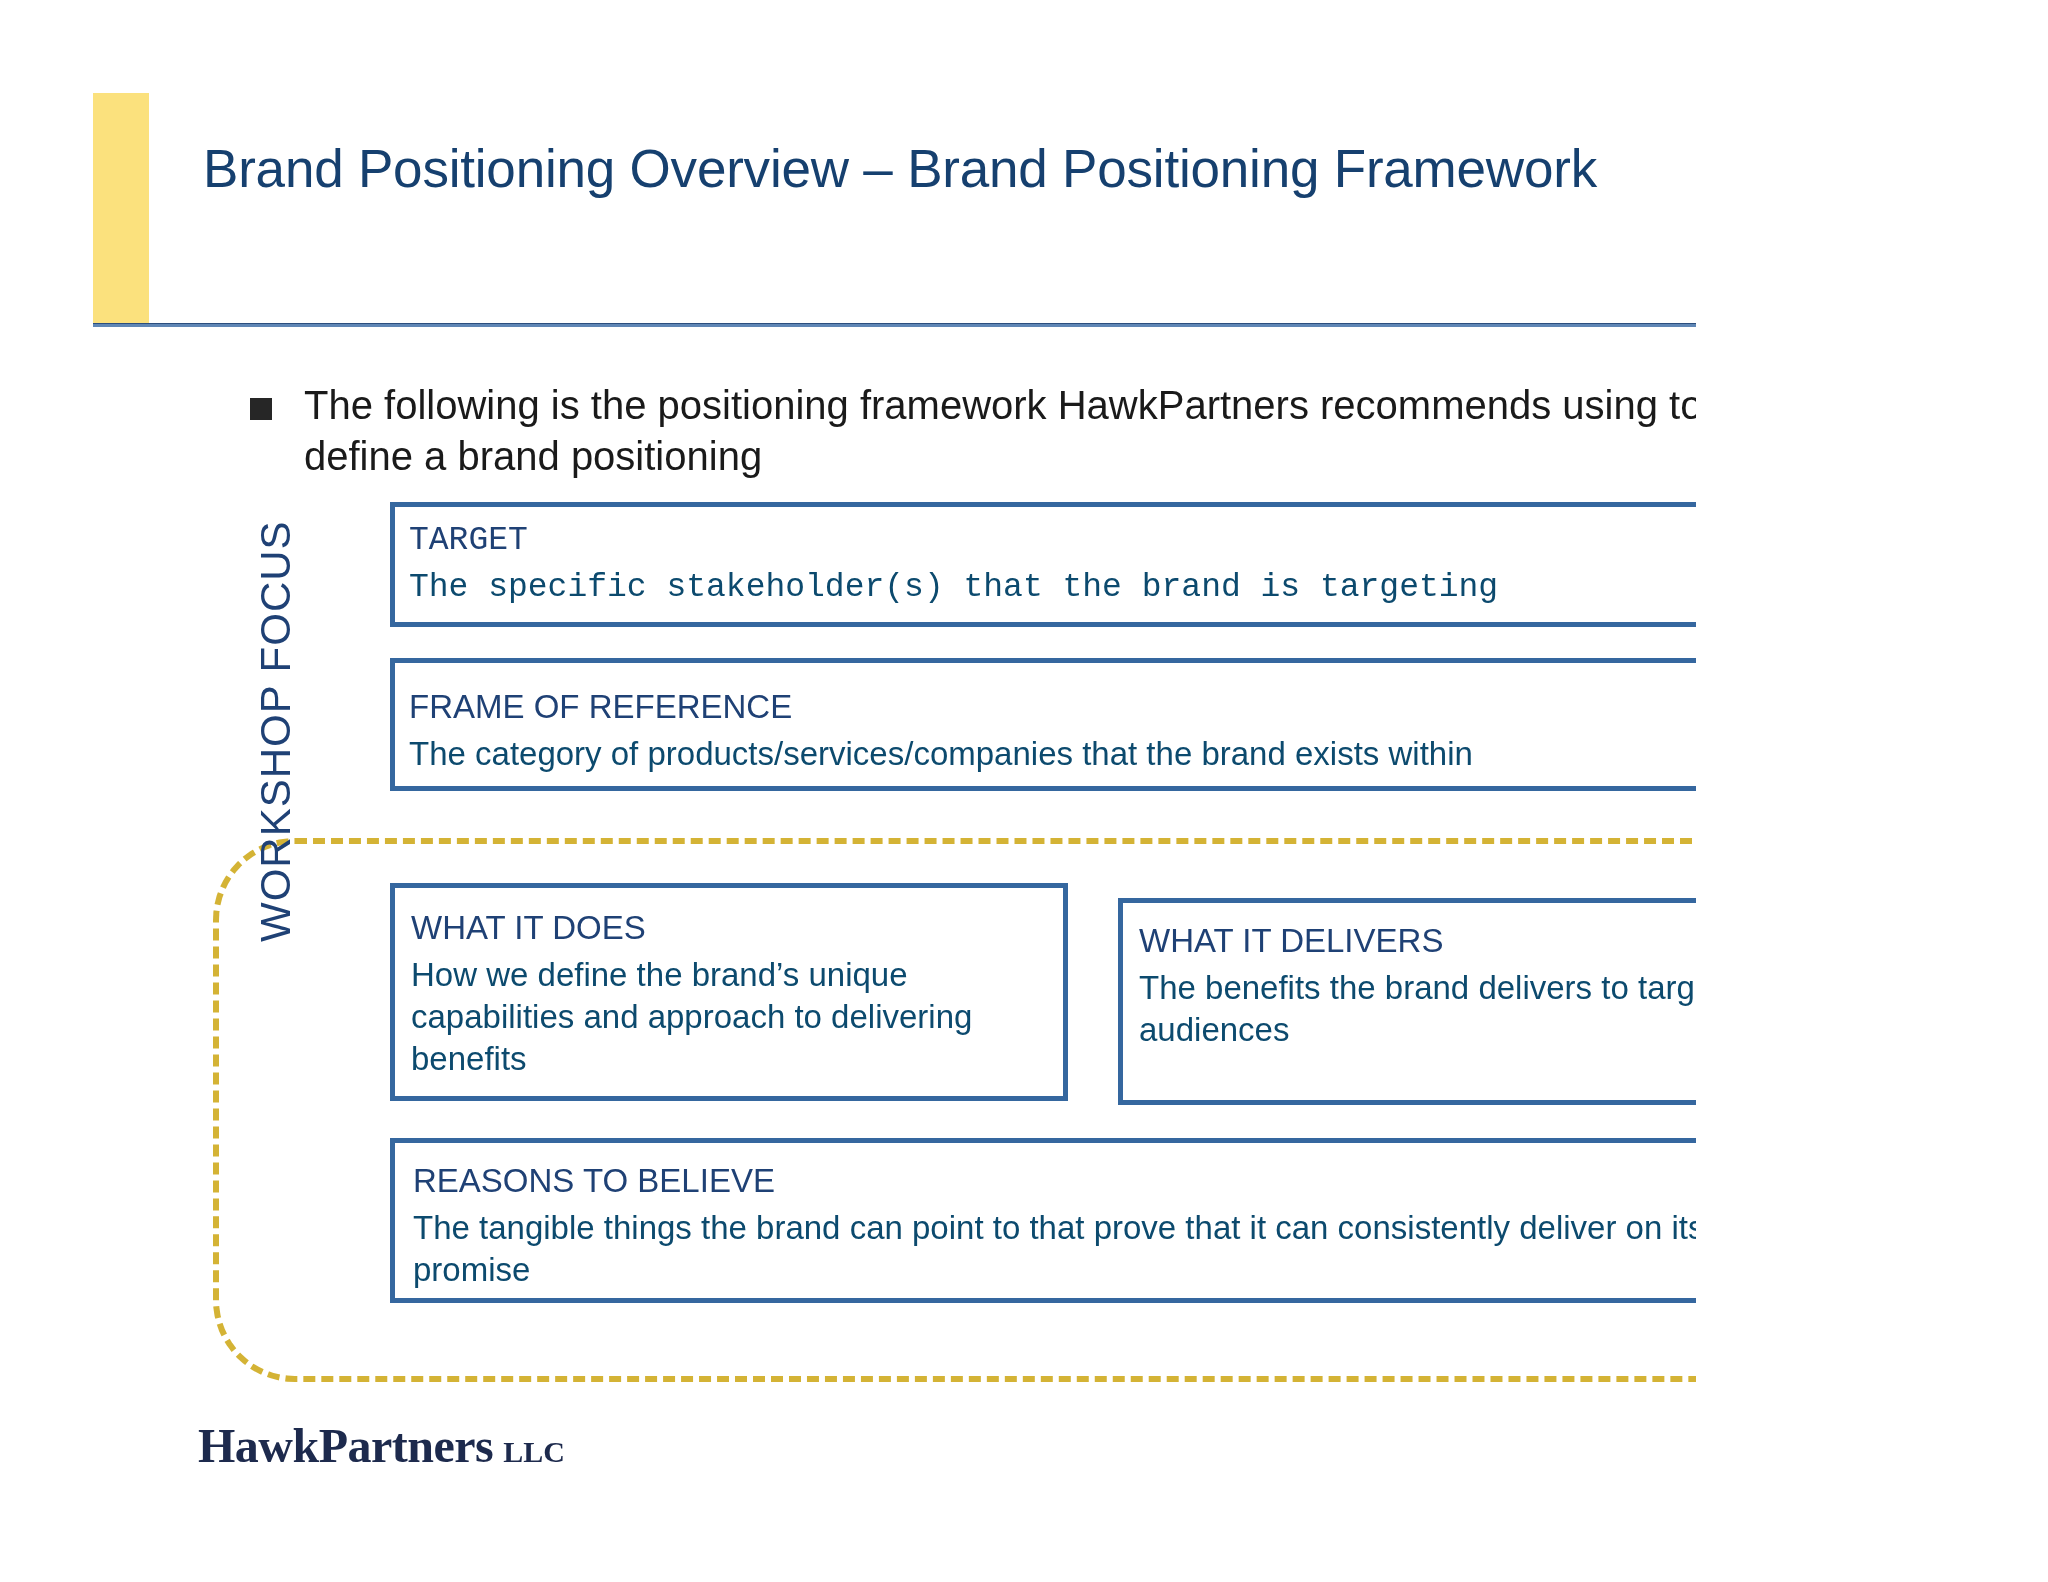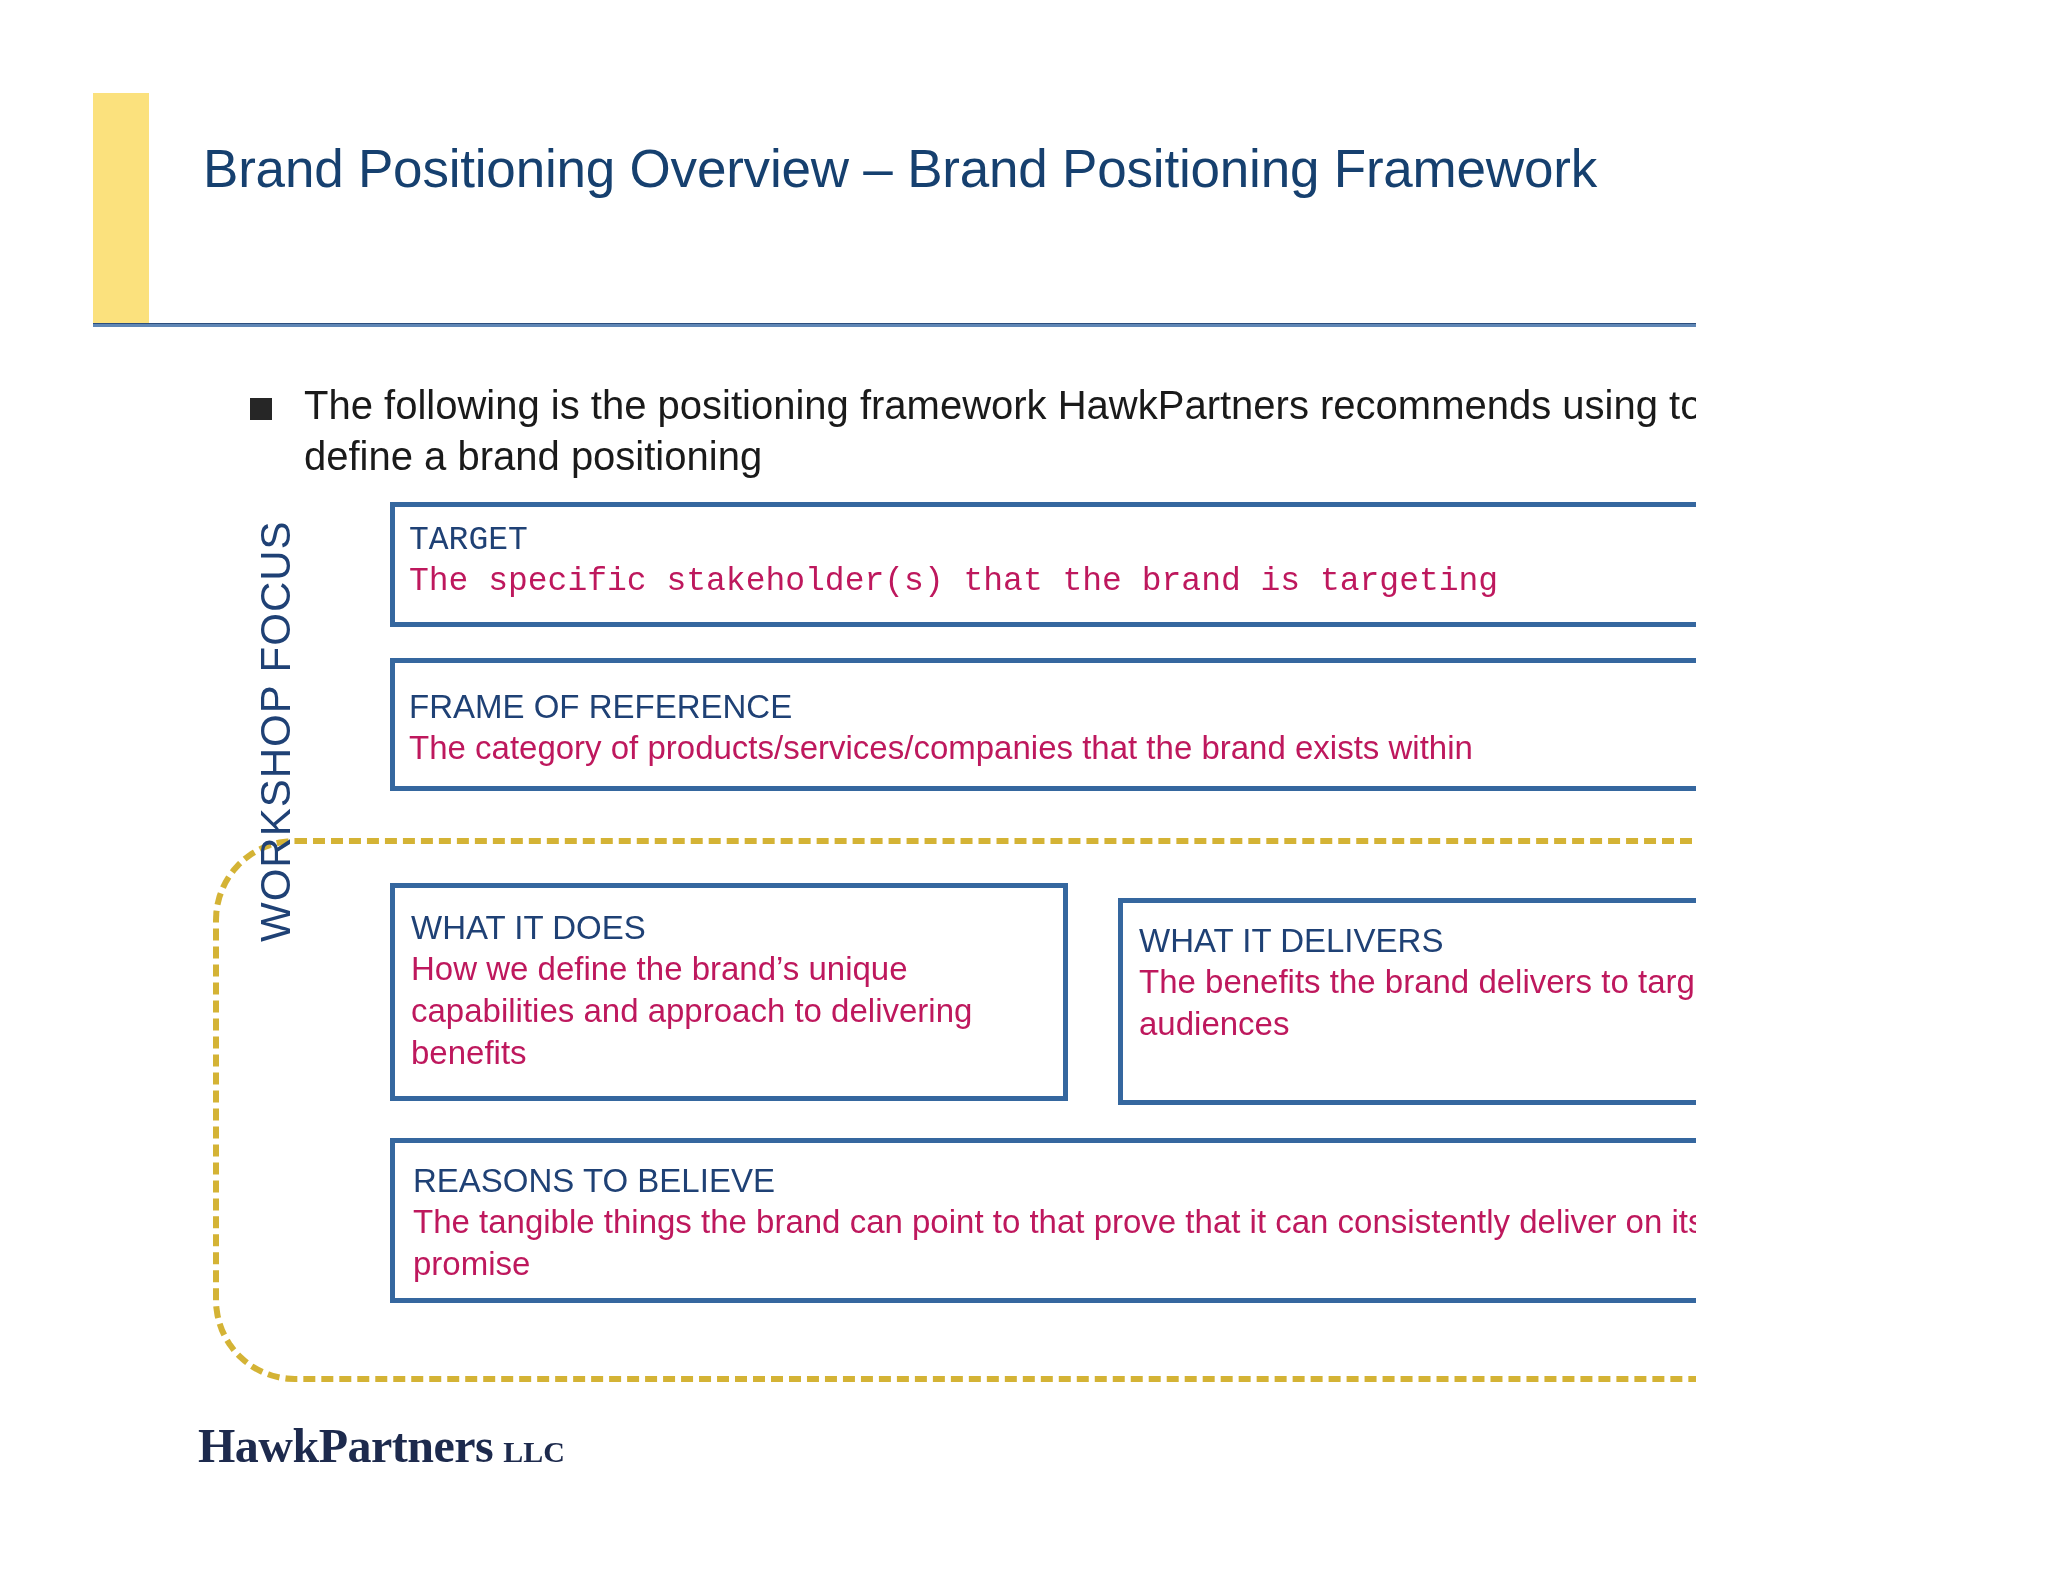--- a/index.html
+++ b/index.html
@@ -81,21 +81,22 @@
   }
   .fw-title {
     font-size: 33px;
     line-height: 1.2;
     color: #1f4175;
     white-space: nowrap;
   }
   .fw-desc {
     font-size: 33px;
     line-height: 1.28;
-    color: #be185d;
+    color: #0c4a6e;
+    margin-top: 6px;
   }
 
   #box-target   { left: 390px; top: 502px;  width: 1430px; height: 125px; padding: 14px 16px 0 14px; font-family: Liberation Mono, monospace; }
   #box-frame    { left: 390px; top: 658px;  width: 1430px; height: 133px; padding: 24px 16px 0 14px; }
   #box-does     { left: 390px; top: 883px;  width: 678px;  height: 218px; padding: 20px 18px 0 16px; }
   #box-delivers { left: 1118px; top: 898px; width: 700px;  height: 207px; padding: 18px 18px 0 16px; }
   #box-reasons  { left: 390px; top: 1138px; width: 1430px; height: 165px; padding: 18px 18px 0 18px; }
 
   
   #workshop-dashed {

